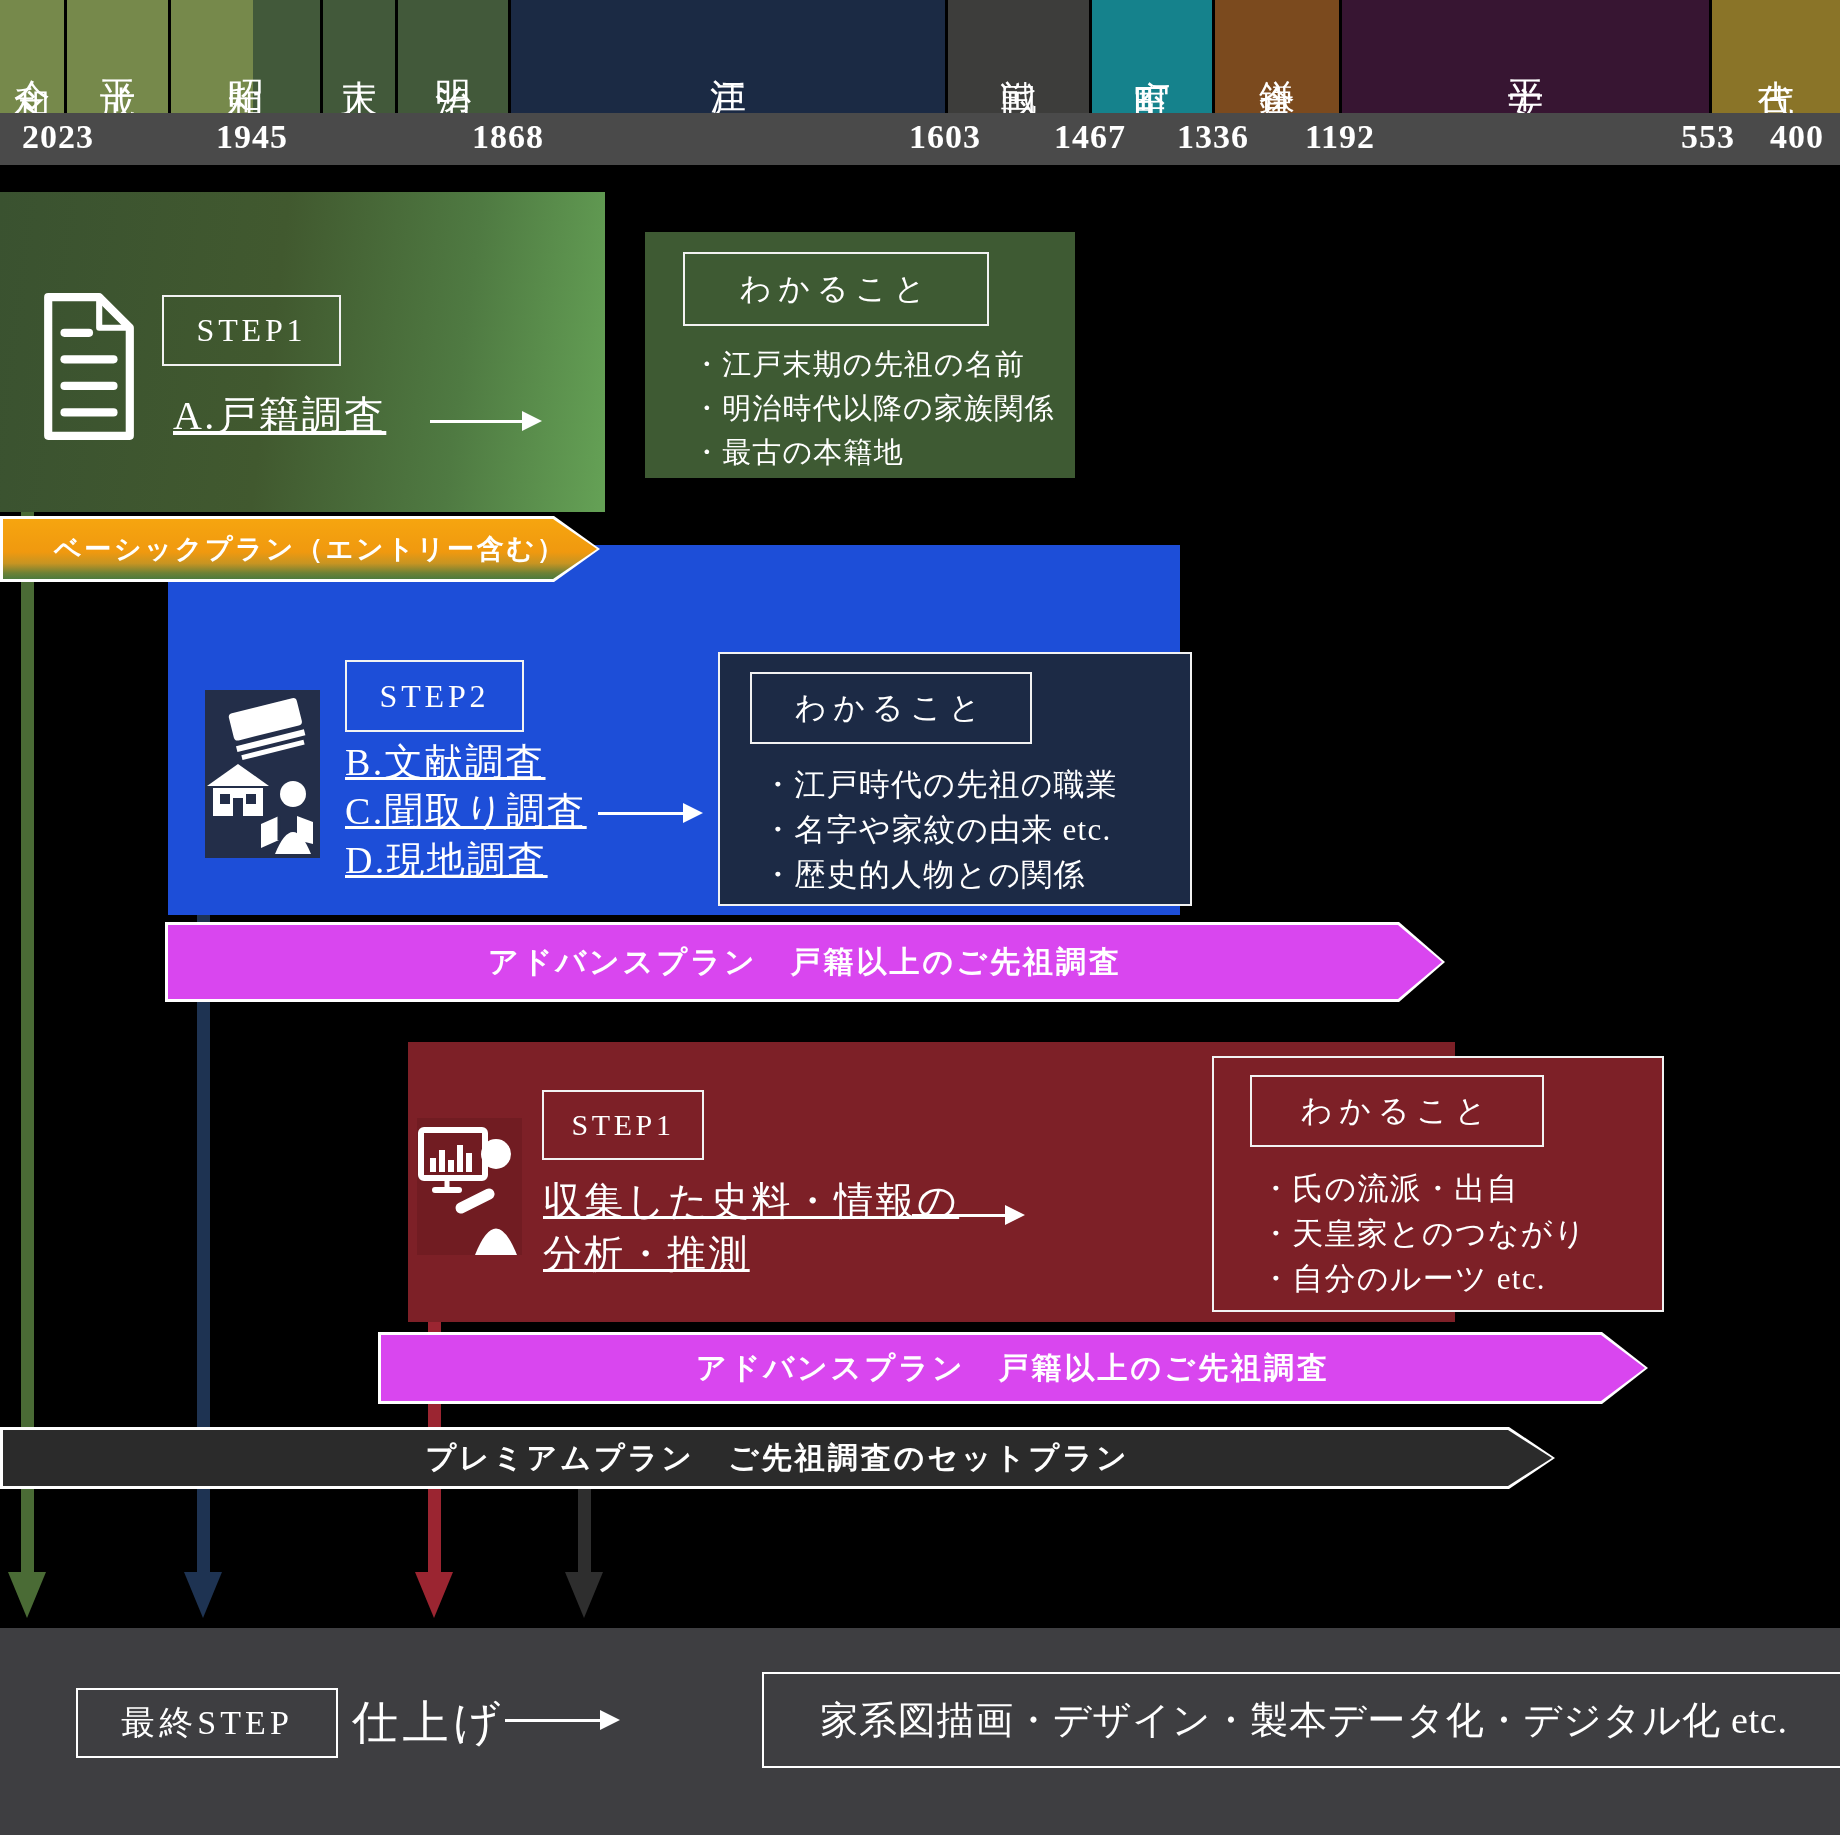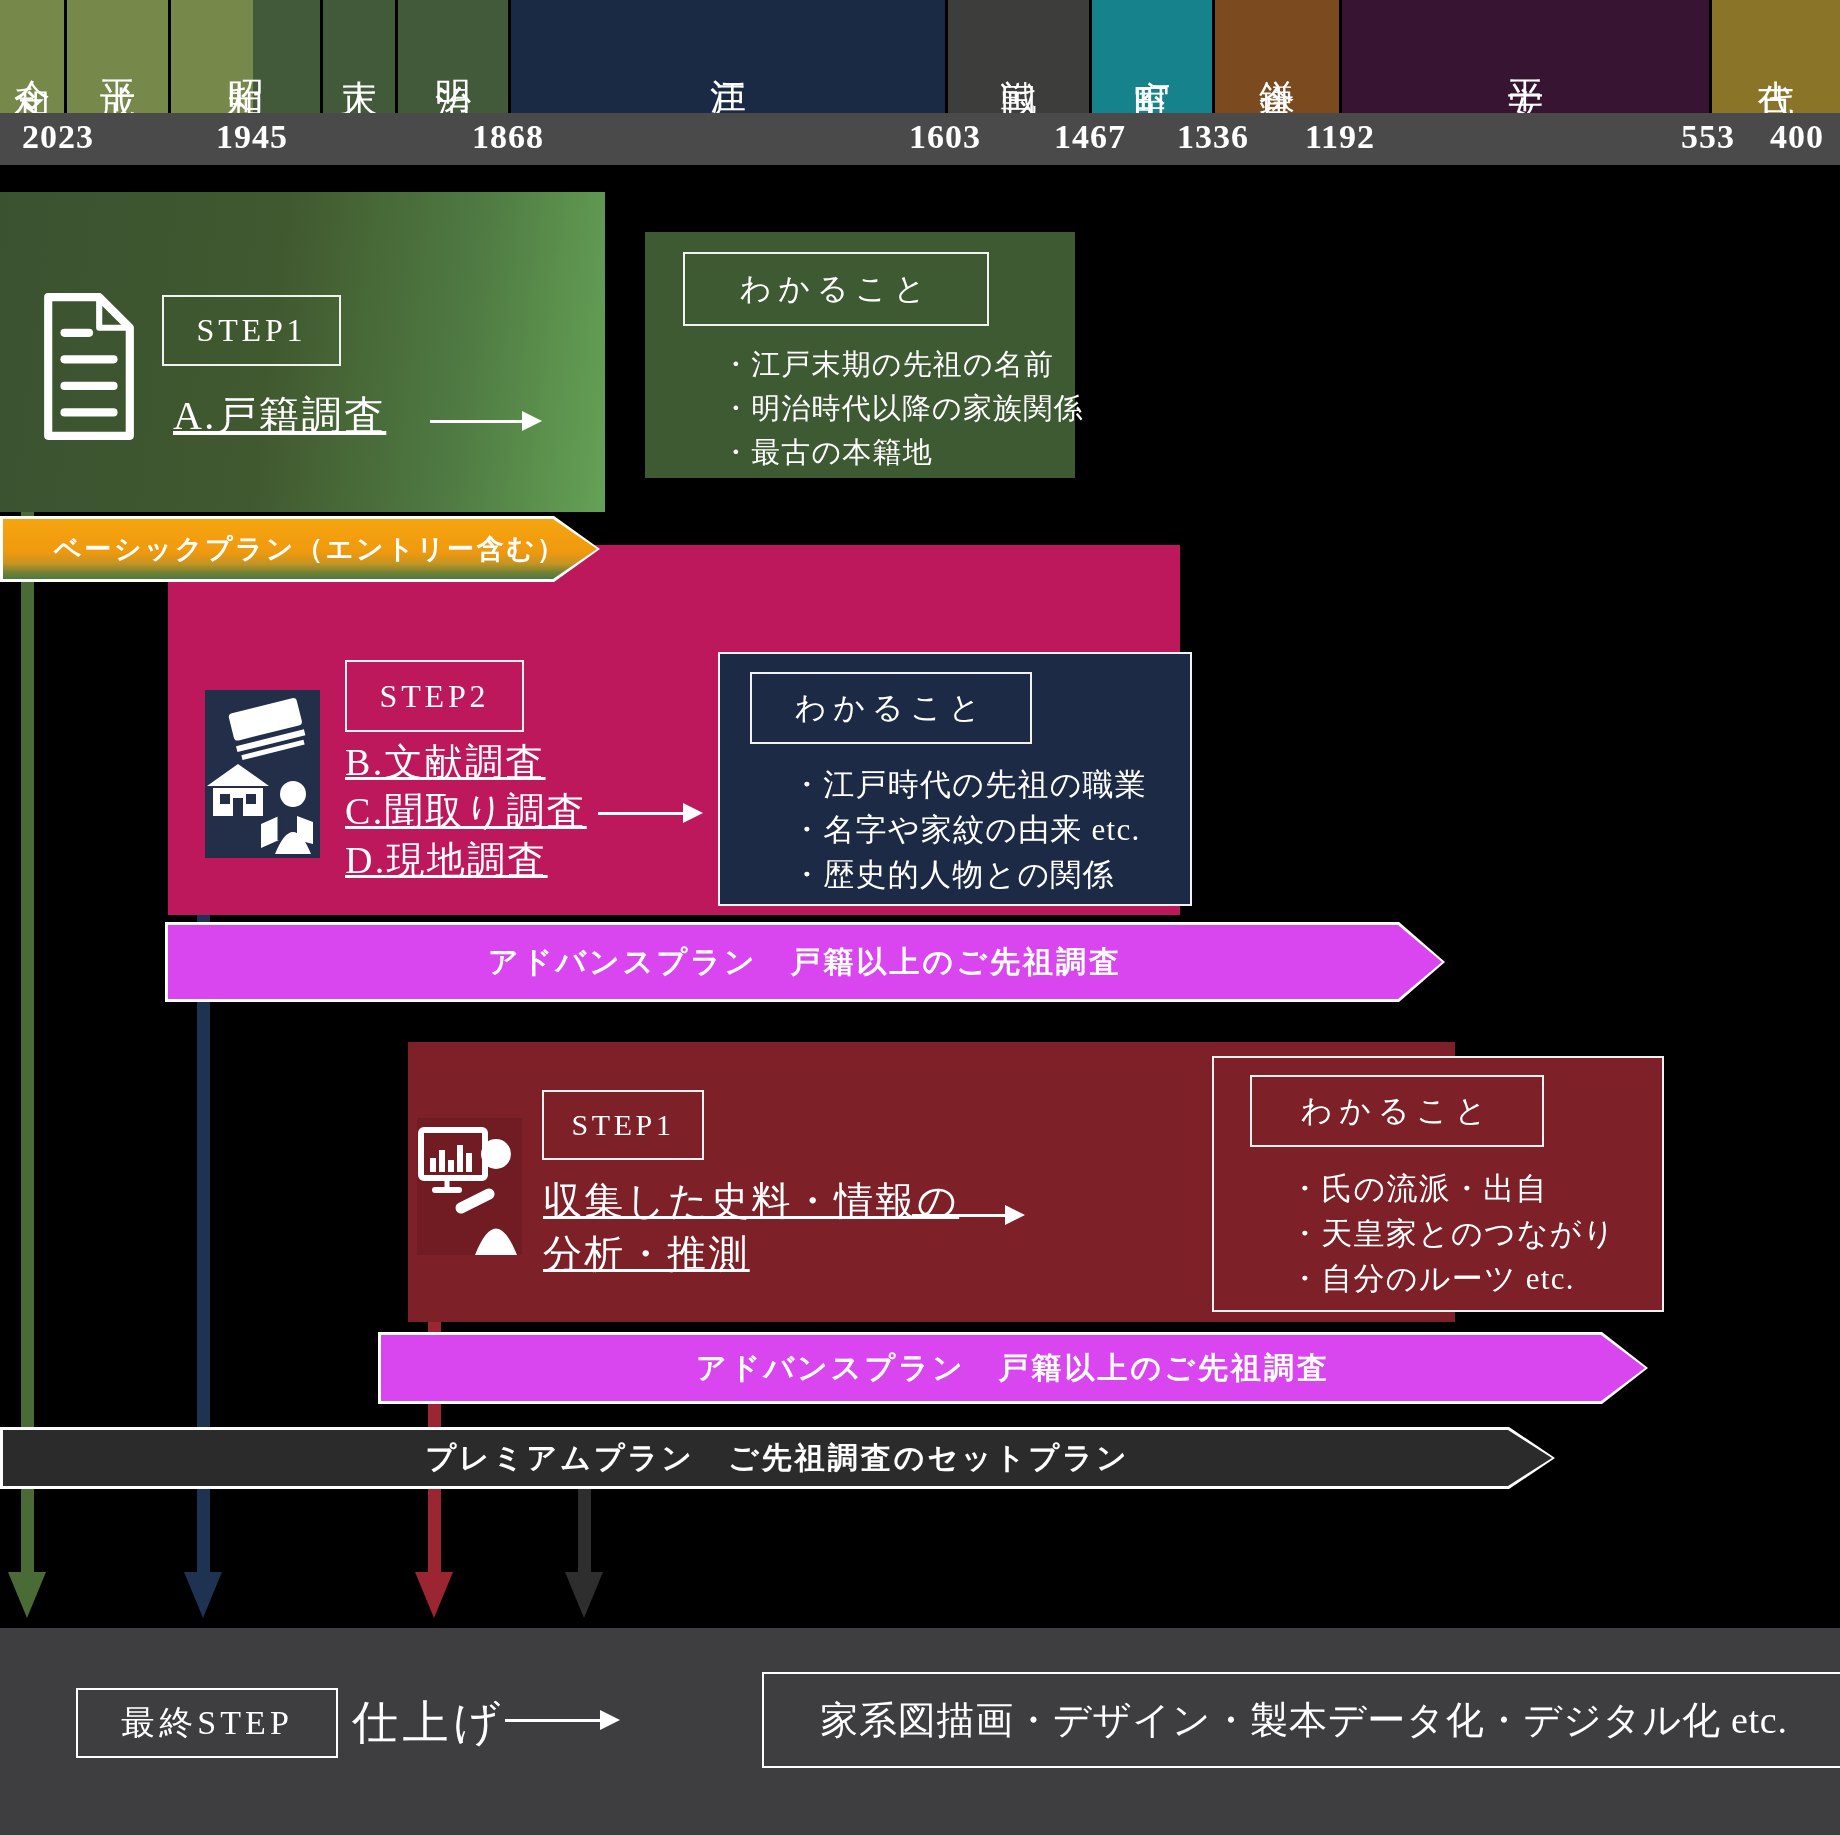--- a/index.html
+++ b/index.html
@@ -17,29 +17,29 @@
   .era-brown{background:#7b4a1e;}
   .era-purple{background:#371532;}
   .era-olive{background:#8a7428;}
   #years-bar{position:absolute;left:0;top:113px;width:1840px;height:52px;background:#4a4a4a;}
   .year{position:absolute;top:118px;transform:translateX(-50%);font-size:34px;font-weight:600;letter-spacing:1px;}
   
   .blk{position:absolute;z-index:2;}
   #block-basic{left:0;top:192px;width:605px;height:320px;
       background:linear-gradient(97deg,#3a5230 0%,#41592f 45%,#4f7a42 75%,#64a055 99%);}
   #panel-basic{left:645px;top:232px;width:430px;height:246px;background:#3e5a33;}
-  #block-advance{left:168px;top:545px;width:1012px;height:370px;background:#be185d;}
+  #block-advance{left:168px;top:545px;width:1012px;height:370px;background:#1d4ed8;}
   #panel-advance{left:718px;top:652px;width:470px;height:250px;background:#1c2a45;border:2px solid #f2f2f2;}
   #block-analysis{left:408px;top:1042px;width:1047px;height:280px;background:#7d2027;}
   #panel-analysis{left:1212px;top:1056px;width:448px;height:252px;background:#7d2027;border:2px solid #f2f2f2;}
   .titlebox{position:absolute;border:2px solid #f2f2f2;display:flex;align-items:center;justify-content:center;}
   .titlebox span{letter-spacing:.22em;font-size:31px;}
   .stepbox span{letter-spacing:.12em;font-size:32px;}
   .bigtitle{position:absolute;font-size:40px;letter-spacing:.06em;white-space:nowrap;text-decoration:underline;}
-  .bullets{position:absolute;font-size:30px;line-height:44px;letter-spacing:.04em;white-space:nowrap;margin-left:29px;}
+  .bullets{position:absolute;font-size:30px;line-height:44px;letter-spacing:.04em;white-space:nowrap;}
   .iconpanel{position:absolute;display:flex;align-items:center;justify-content:center;}
   
   .harrow{position:absolute;height:3px;background:#fff;z-index:3;}
   .harrow::after{content:"";position:absolute;right:-17px;top:-9px;width:0;height:0;
       border-left:20px solid #fff;border-top:10px solid transparent;border-bottom:10px solid transparent;}
   .vline{position:absolute;width:13px;z-index:1;}
   .vhead{position:absolute;width:0;height:0;z-index:1;
       border-left:19px solid transparent;border-right:19px solid transparent;}
   
   .banner{position:absolute;z-index:3;background:#fff;

